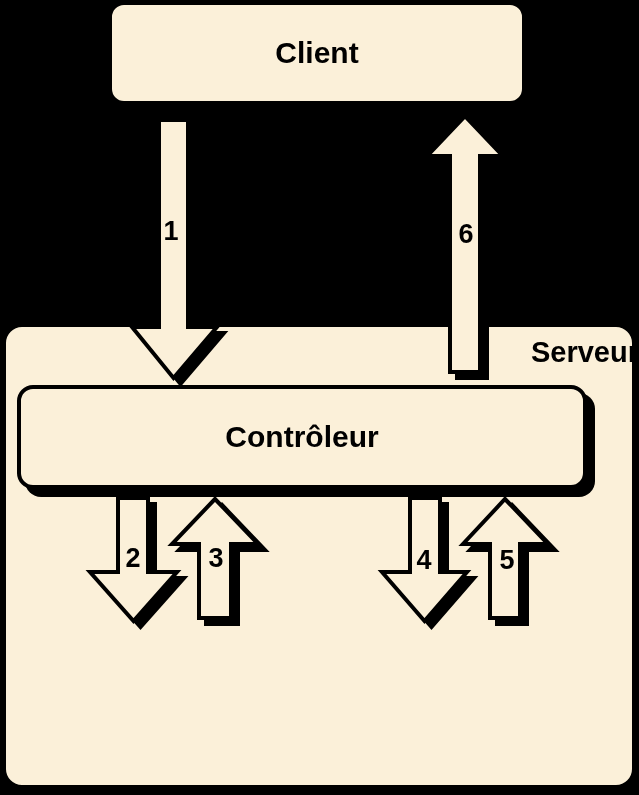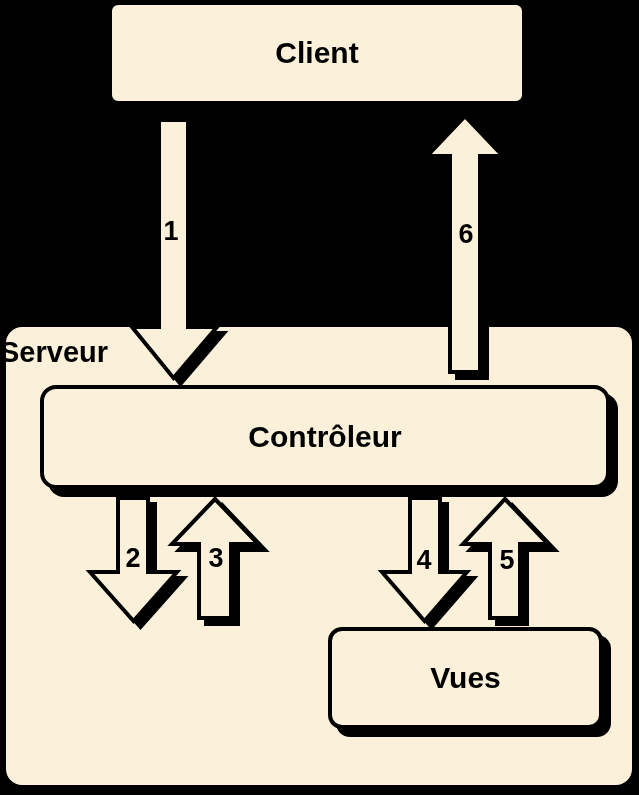--- a/index.html
+++ b/index.html
@@ -30,36 +30,36 @@
   }
   .label{
     color:var(--text-color);
     font-weight:bold;
     font-size:30px;
     letter-spacing:0px;
     white-space:nowrap;
   }
   .client-box{
     left:112px;top:5px;width:410px;height:96px;
-    border-radius:6px;
+    border-radius:12px;
     border-color:var(--node-fill);
   }
   .serveur-box{
     left:2px;top:323px;width:634px;height:466px;
     border-radius:20px;
     box-shadow:6px 6px 0 var(--outline);
   }
   .serveur-label{
     position:absolute;
     left:0;right:0;top:336px;
-    text-align:left;
+    text-align:right;
     font-size:29px;
   }
   .controleur-box{
-    left:40px;top:385px;width:570px;height:104px;
+    left:17px;top:385px;width:570px;height:104px;
     border-radius:16px;
     box-shadow:8px 8px 0 var(--outline);
     align-items:center;
   }
   .modeles-box{
     left:38px;top:627px;width:272px;height:102px;
     border-radius:14px;
     box-shadow:8px 8px 0 var(--outline);
   }
   .vues-box{
@@ -106,23 +106,20 @@
     <path class="shadowed" d="M410,498 L440,498 L440,572 L467,572 L424.5,621 L382,572 L410,572 Z"></path>
     <path class="shadowed" d="M505,499 L548,544 L520,544 L520,618 L490,618 L490,544 L463,544 Z"></path>
   </svg>
 
   <div class="box client-box z3">
     <span class="label">Client</span>
   </div>
   <div class="box controleur-box z3">
     <span class="label">Contrôleur</span>
   </div>
-  <div class="box vues-box z3">
-    <span class="label">Vues</span>
-  </div>
 
   <div class="arrow-num z4" style="left:171px;top:231px">1</div>
   <div class="arrow-num z4" style="left:466px;top:234px">6</div>
   <div class="arrow-num z4" style="left:133px;top:558px">2</div>
   <div class="arrow-num z4" style="left:216px;top:558px">3</div>
   <div class="arrow-num z4" style="left:424px;top:560px">4</div>
   <div class="arrow-num z4" style="left:507px;top:560px">5</div>
 
 </div>
 

